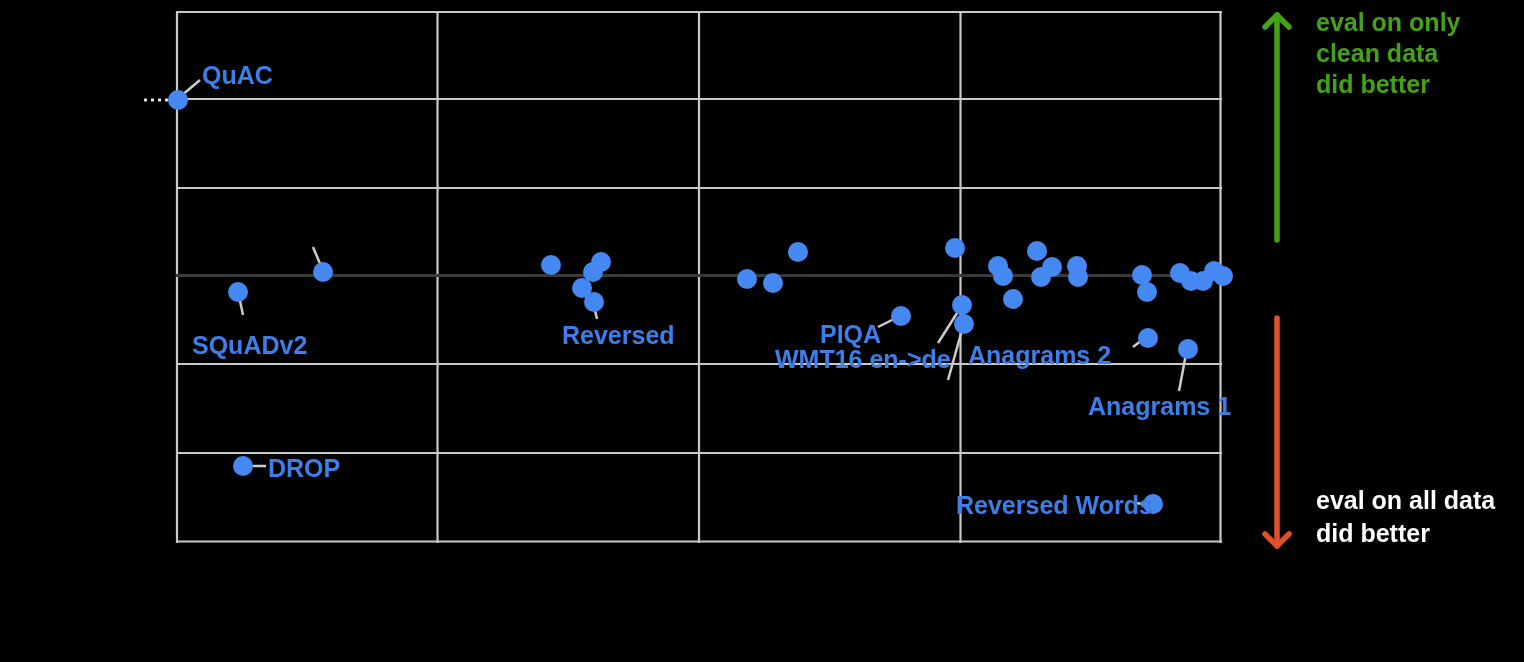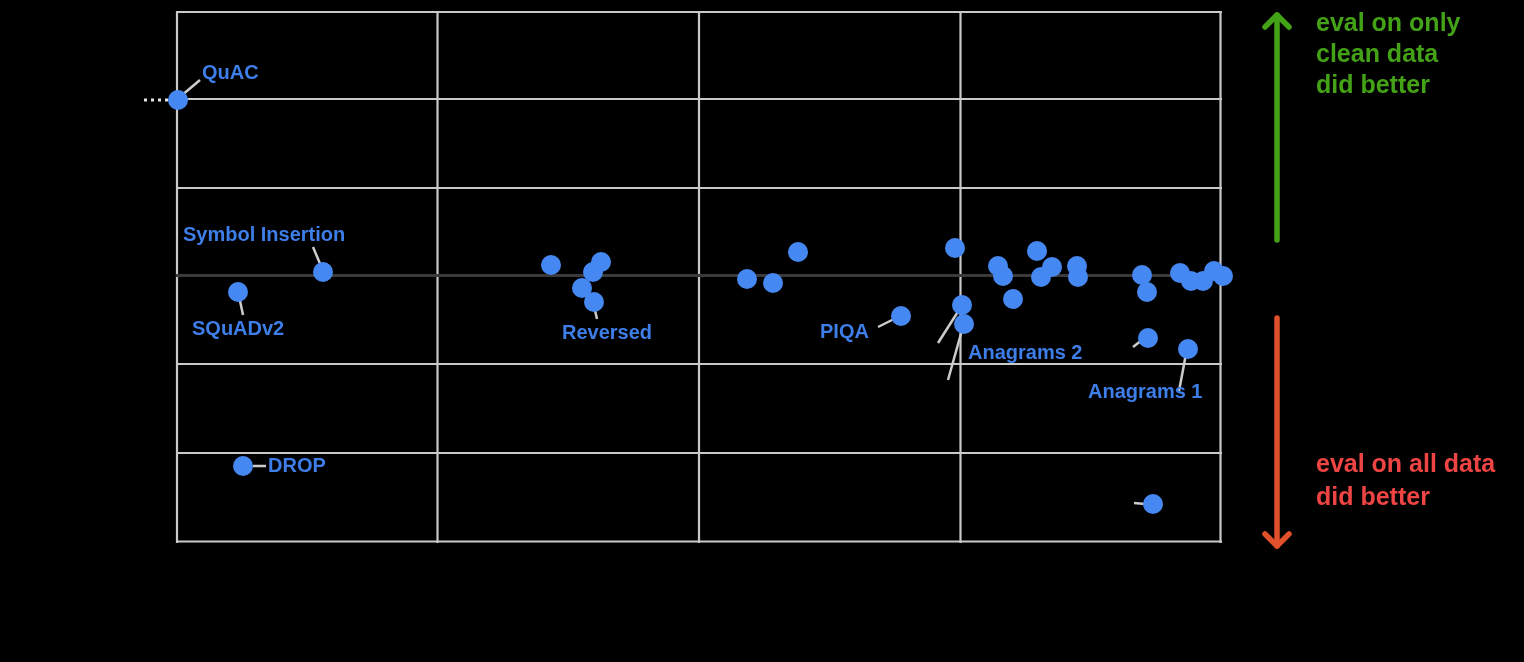--- a/index.html
+++ b/index.html
@@ -6,36 +6,36 @@
   .stage{
     position:relative;
     width:1524px;height:662px;
     background:#000;
     overflow:hidden;
     font-family:"Liberation Sans","DejaVu Sans",sans-serif;
   }
   #plot{position:absolute;left:0;top:0;}
   .pt-label{
     position:absolute;
-    font-size:20px;
+    font-size:25px;
     font-weight:bold;
     color:#3E7EE9;
     white-space:nowrap;
     letter-spacing:0px;
   }
   .side-note{
     position:absolute;
     font-size:25px;
     font-weight:bold;
     line-height:32px;
     white-space:nowrap;
   }
   .side-note span{display:block;}
   .note-clean{color:#44A216;}
-  .note-dirty{color:#ef4444;}
+  .note-dirty{color:#ffffff;margin-top:37px;}
 </style>
 </head>
 <body>
 
 <div class="stage">
 
   <svg id="plot" width="1524" height="662">
       <line x1="177" y1="11" x2="177" y2="543" stroke="#c9c9c9" stroke-width="2.2"></line>
       <line x1="437.5" y1="11" x2="437.5" y2="543" stroke="#c9c9c9" stroke-width="2.2"></line>
       <line x1="699" y1="11" x2="699" y2="543" stroke="#c9c9c9" stroke-width="2.2"></line>
@@ -94,27 +94,28 @@
       <circle cx="1188" cy="349" r="10" fill="#4688F1"></circle>
       <circle cx="243" cy="466" r="10" fill="#4688F1"></circle>
       <circle cx="1153" cy="504" r="10" fill="#4688F1"></circle>
       <line x1="1277" y1="240" x2="1277" y2="15" stroke="#44A216" stroke-width="5.5" stroke-linecap="round"></line>
       <polyline points="1265,27 1277,15 1289,27" fill="none" stroke="#44A216" stroke-width="5.5" stroke-linecap="round" stroke-linejoin="round"></polyline>
       <line x1="1277" y1="318" x2="1277" y2="546" stroke="#E0512B" stroke-width="5.5" stroke-linecap="round"></line>
       <polyline points="1265,534 1277,546 1289,534" fill="none" stroke="#E0512B" stroke-width="5.5" stroke-linecap="round" stroke-linejoin="round"></polyline>
     </svg>
 
   <div class="pt-label" style="left:202px;top:61px">QuAC</div>
-  <div class="pt-label" style="left:183px;top:223px">Symbol Insertion</div>
-  <div class="pt-label" style="left:192px;top:317px">SQuADv2</div>
+  <div class="pt-label" style="left:192px;top:331px">SQuADv2</div>
   <div class="pt-label" style="left:562px;top:321px">Reversed</div>
   <div class="pt-label" style="left:820px;top:320px">PIQA</div>
+  <div class="pt-label" style="left:775px;top:345px">WMT16 en-&gt;de</div>
   <div class="pt-label" style="left:968px;top:341px">Anagrams 2</div>
-  <div class="pt-label" style="left:1088px;top:380px">Anagrams 1</div>
+  <div class="pt-label" style="left:1088px;top:392px">Anagrams 1</div>
   <div class="pt-label" style="left:268px;top:454px">DROP</div>
+  <div class="pt-label" style="left:956px;top:491px">Reversed Words</div>
 
   <div class="side-note note-clean" style="left:1316px;top:7px;line-height:31px">
     <span>eval on only</span>
     <span>clean data</span>
     <span>did better</span>
   </div>
   <div class="side-note note-dirty" style="left:1316px;top:447px;line-height:33px">
     <span>eval on all data</span>
     <span>did better</span>
   </div>

